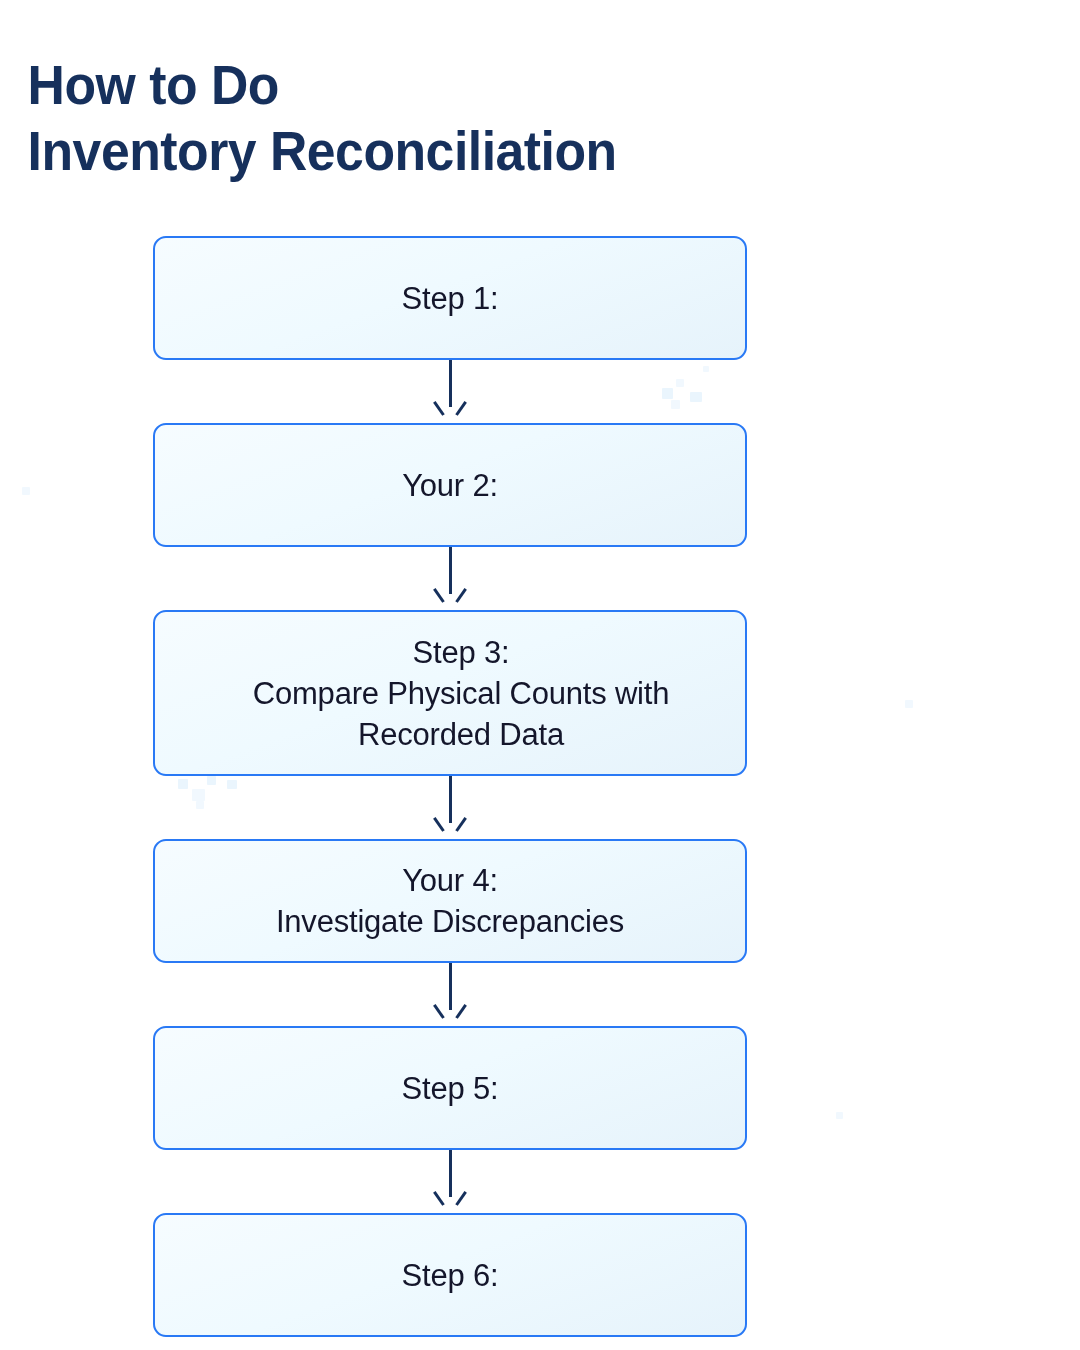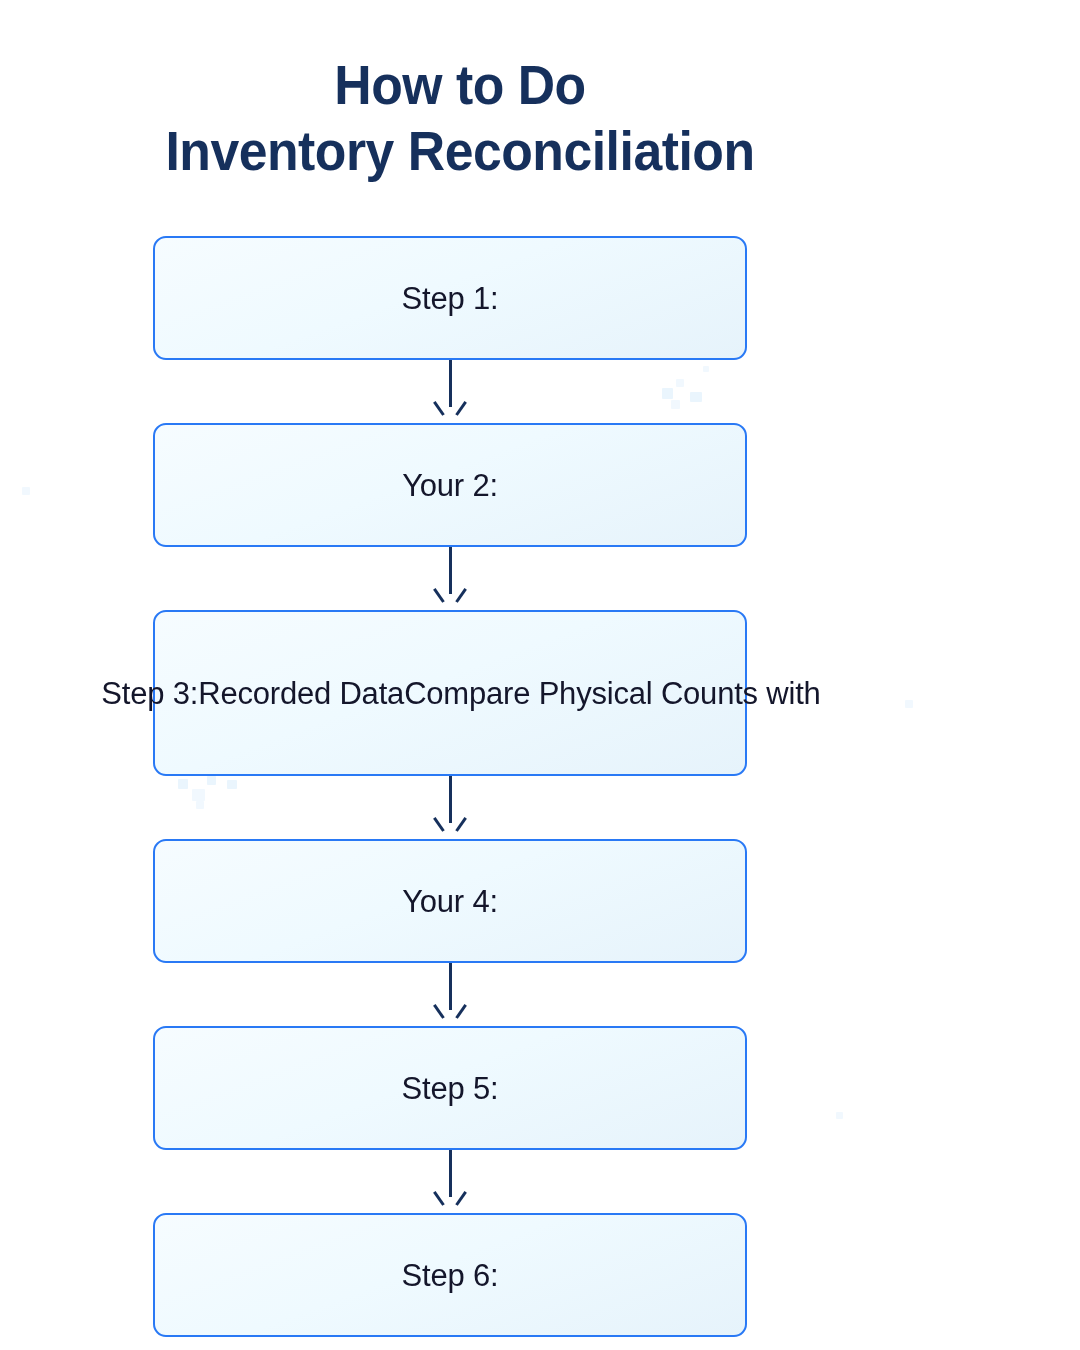--- a/index.html
+++ b/index.html
@@ -37,21 +37,20 @@
     width: 1080px;
     height: 1350px;
   }
 
   
   .title-block {
     position: absolute;
     top: 52px;
     left: 0;
     width: 920px;
-    text-align: center;
   }
   .title-line {
     display: block;
     color: #16305c;
     font-family: "Liberation Sans", sans-serif;
     font-weight: 700;
     font-size: 55px;
     line-height: 66px;
     letter-spacing: -0.5px;
     transform: scaleX(0.94);
@@ -68,20 +67,21 @@
   }
 
   .node {
     position: relative;
     box-sizing: border-box;
     width: 594px;
     border: 2px solid #2979f5;
     border-radius: 13px;
     background: linear-gradient(160deg, #f6fcff 0%, #effaff 45%, #e6f3fb 100%);
     display: flex;
+    flex-direction: column;
     align-items: center;
     justify-content: center;
     text-align: center;
     padding: 6px 18px;
   }
   .node.h2 { height: 124px; }
   .node.h3 { height: 166px; padding-left: 40px; }
 
   .node-line {
     display: block;
@@ -181,31 +181,32 @@
       <span class="node-line">Your 2:</span>
     </div>
 
     <div class="connector">
       <span class="stem"></span>
       <span class="head"></span>
     </div>
 
     <div class="node h3">
       <span class="node-line">Step 3:</span>
+      <span class="node-line">Compare Physical Counts with</span>
       <span class="node-line">Recorded Data</span>
-      <span class="node-line">Compare Physical Counts with</span>
     </div>
 
     <div class="connector">
       <span class="stem"></span>
       <span class="head"></span>
     </div>
 
     <div class="node h2">
       <span class="node-line">Your 4:</span>
+      <span class="node-line">Investigate Discrepancies</span>
     </div>
 
     <div class="connector">
       <span class="stem"></span>
       <span class="head"></span>
     </div>
 
     <div class="node h2">
       <span class="node-line">Step 5:</span>
     </div>

